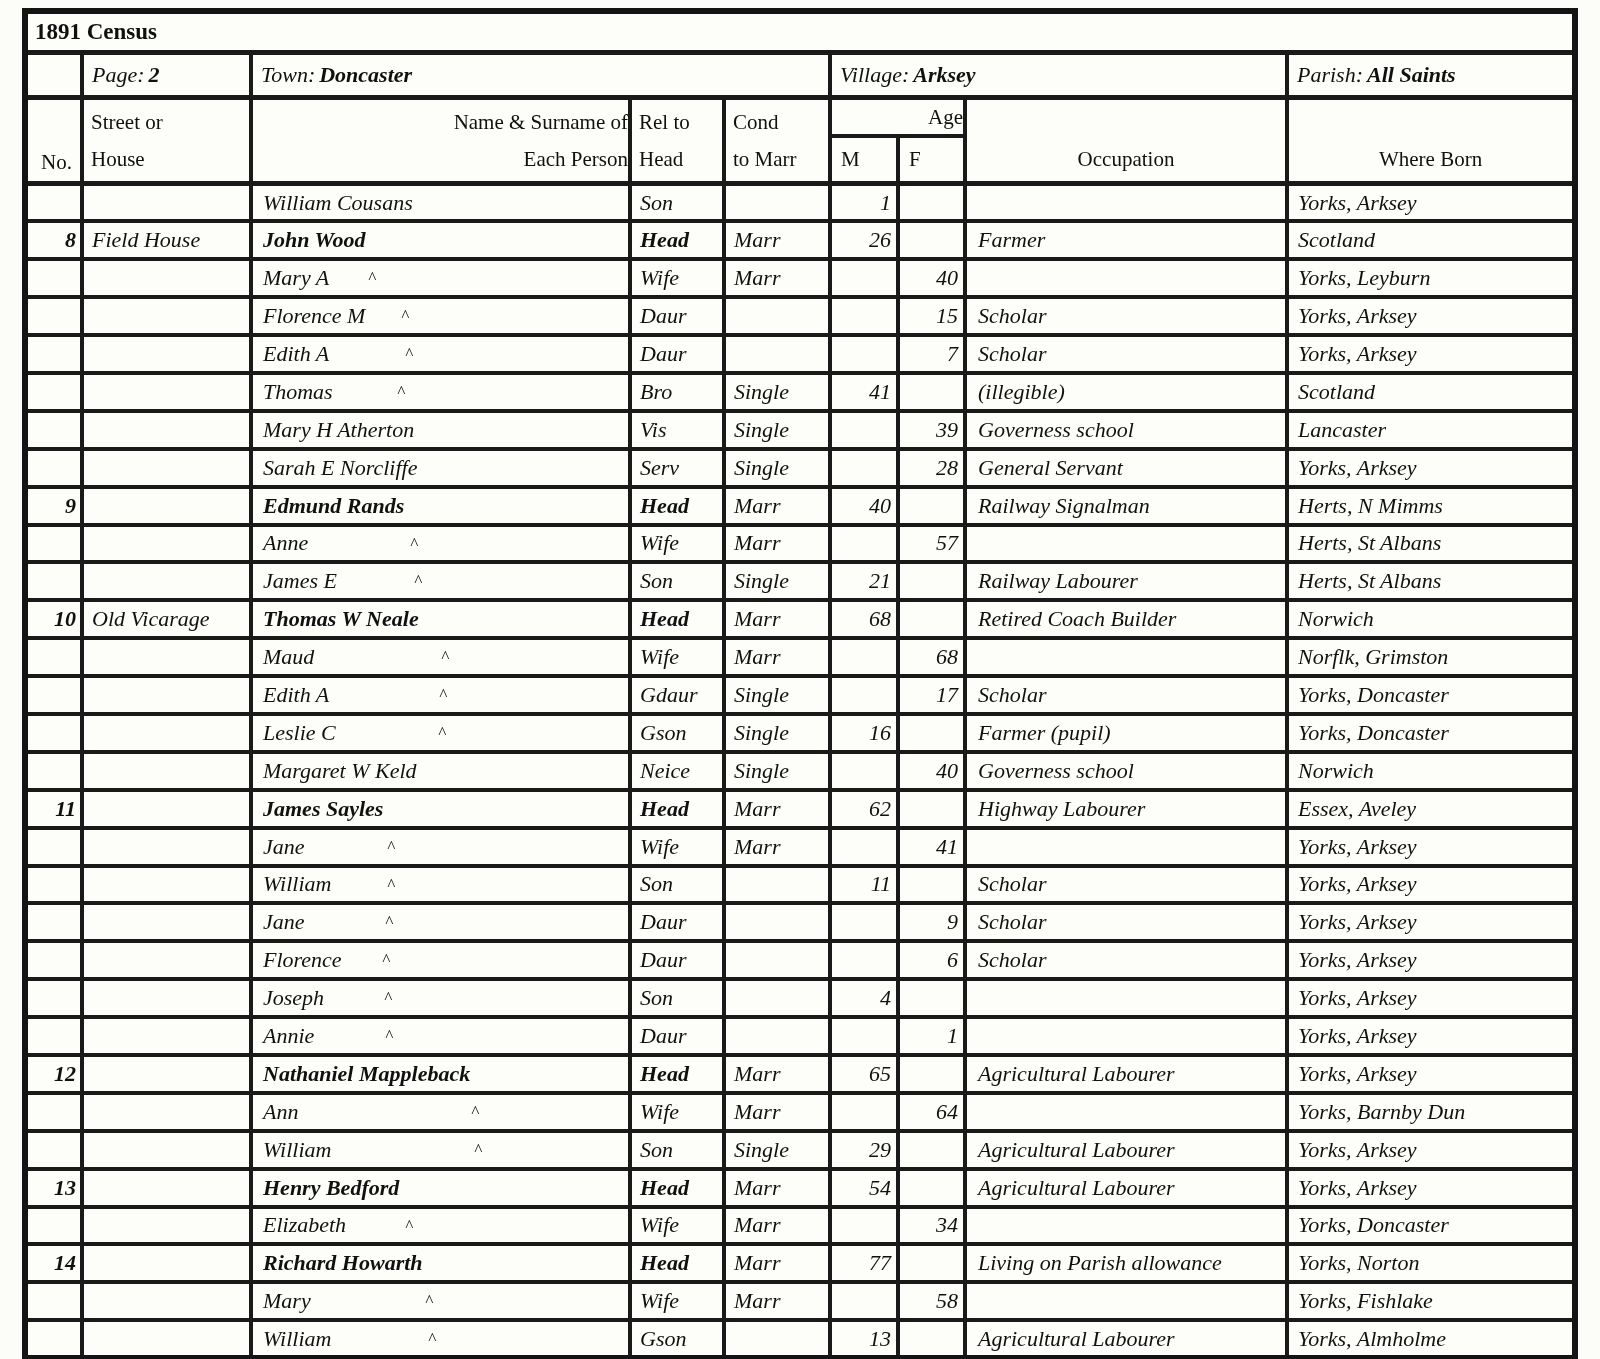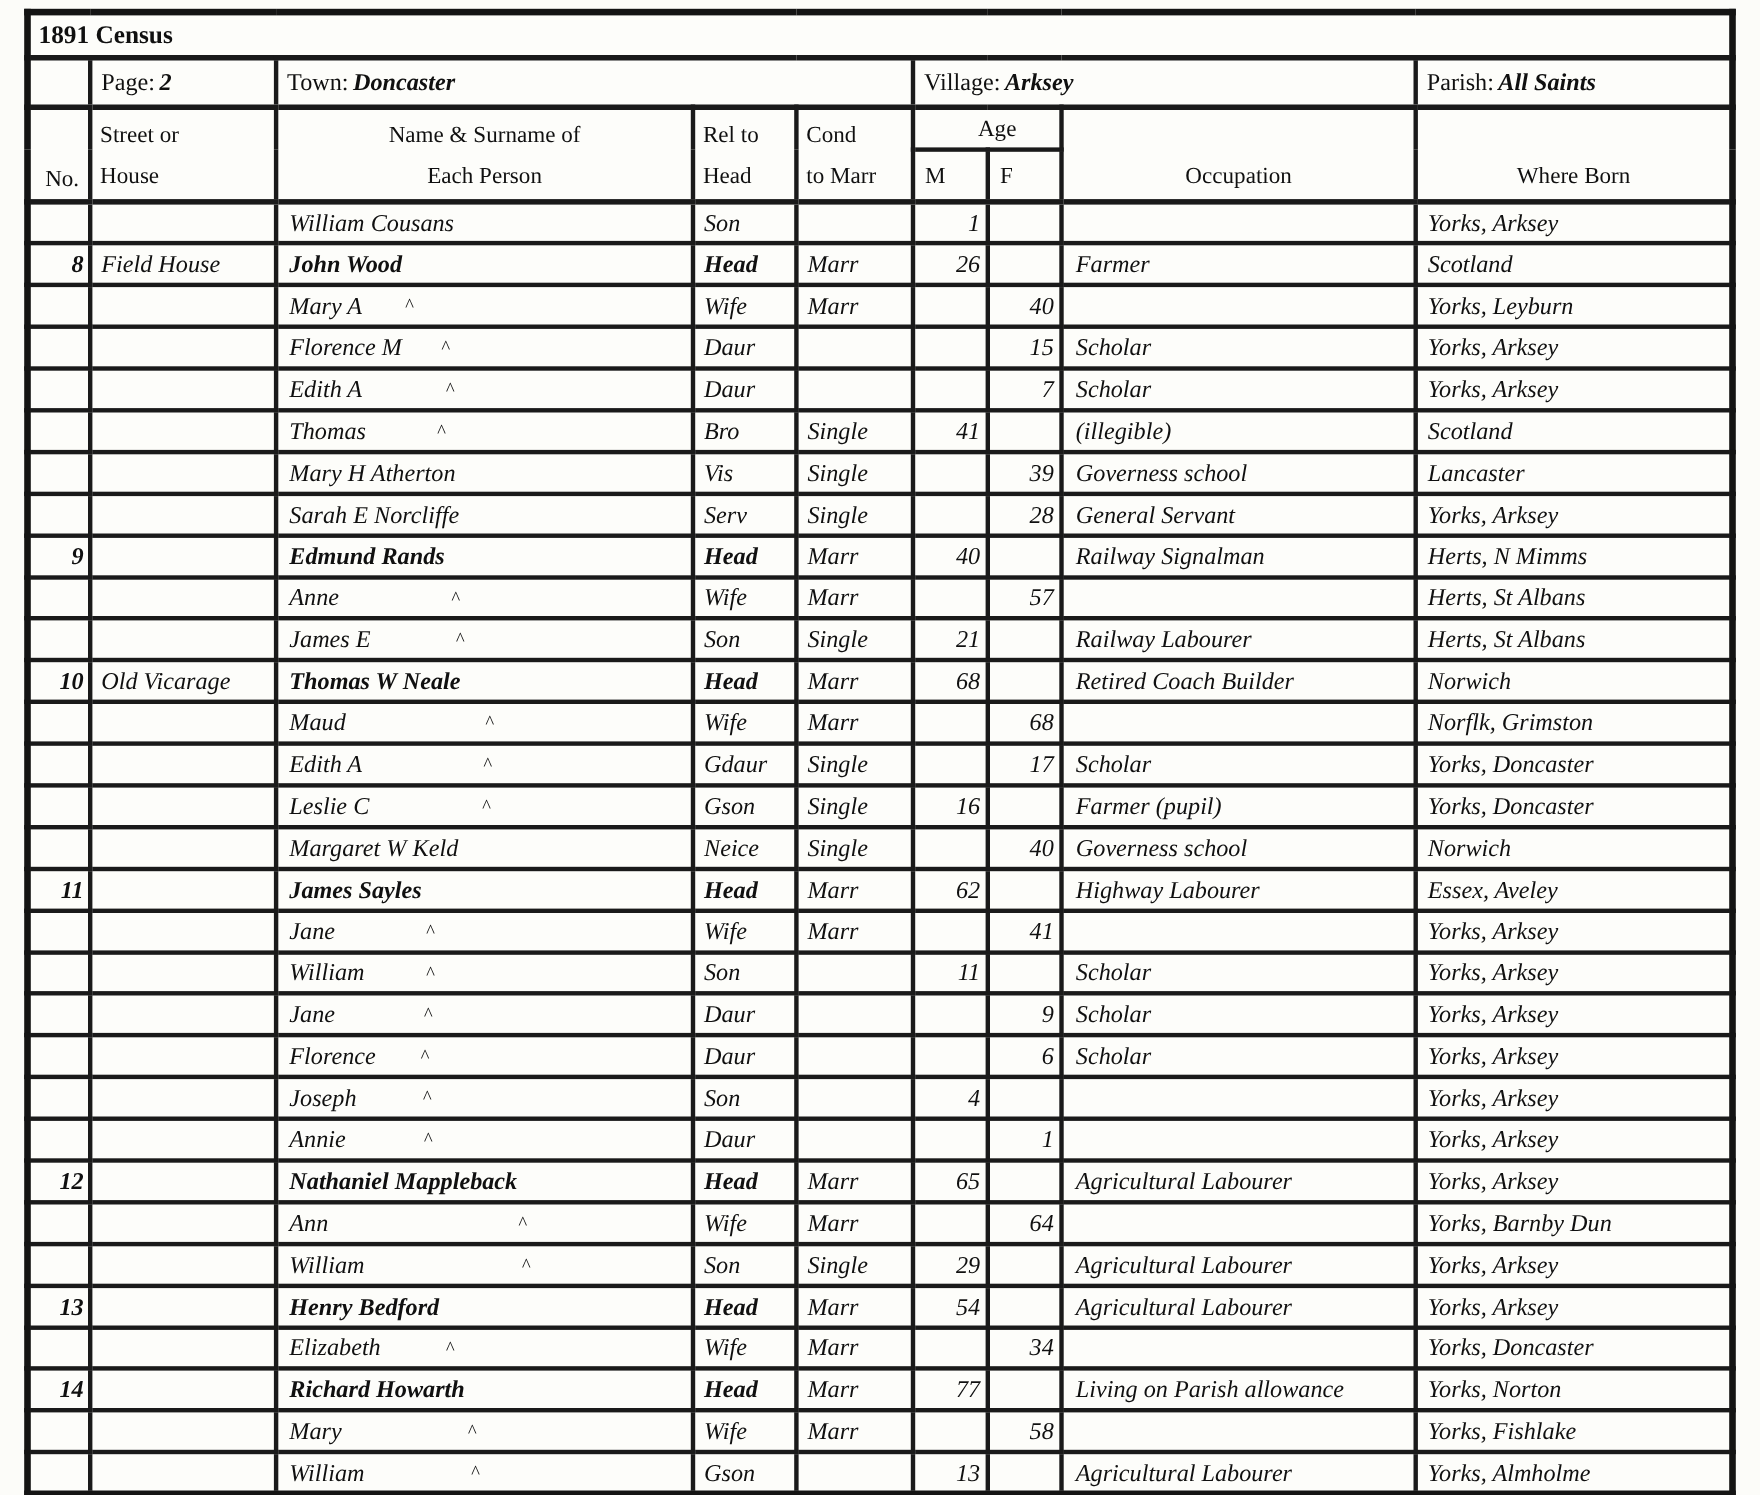--- a/index.html
+++ b/index.html
@@ -15,29 +15,29 @@
     background:#fdfdfa;border:6px solid #141414;
   }
   td{border:4px solid #1a1a1a;padding:0;overflow:hidden;white-space:nowrap;vertical-align:middle;}
   
   .r-title td{
     height:36px;font-size:23px;font-weight:bold;padding-left:7px;
     border-bottom-width:5px;
   }
   
   .r-meta td{height:40px;font-size:22px;padding-left:8px;border-bottom-width:5px;}
-  .r-meta .lbl{}
+  .r-meta .lbl{font-style:italic;}
   .r-meta b{font-style:italic;font-weight:bold;padding-left:4px;}
   
   .hd{font-size:21px;font-weight:normal;}
   .h-no{vertical-align:bottom;text-align:center;padding:0 0 6px 5px;}
   .h-2line div{line-height:37px;}
   .h-street,.h-rel,.h-cond{text-align:left;padding-left:7px;}
-  .h-name{text-align:center;}
-  .h-age{height:34px;text-align:center;padding-left:18px;}
+  .h-name{text-align:right;}
+  .h-age{height:34px;text-align:right;padding-left:18px;}
   .h-mf td{height:43px;text-align:left;padding-left:9px;font-size:21px;}
   .h-occ,.h-born{text-align:center;vertical-align:bottom;padding-bottom:9px;}
   
   tbody tr{height:37.9px;}
   tbody tr:first-child td{border-top-width:5px;}
   tbody td{font-size:22px;font-style:italic;}
   .c-no{text-align:right;padding-right:4px;font-weight:bold;}
   .c-house{padding-left:8px;}
   .c-name{padding-left:10px;position:relative;}
   .c-rel{padding-left:8px;}

